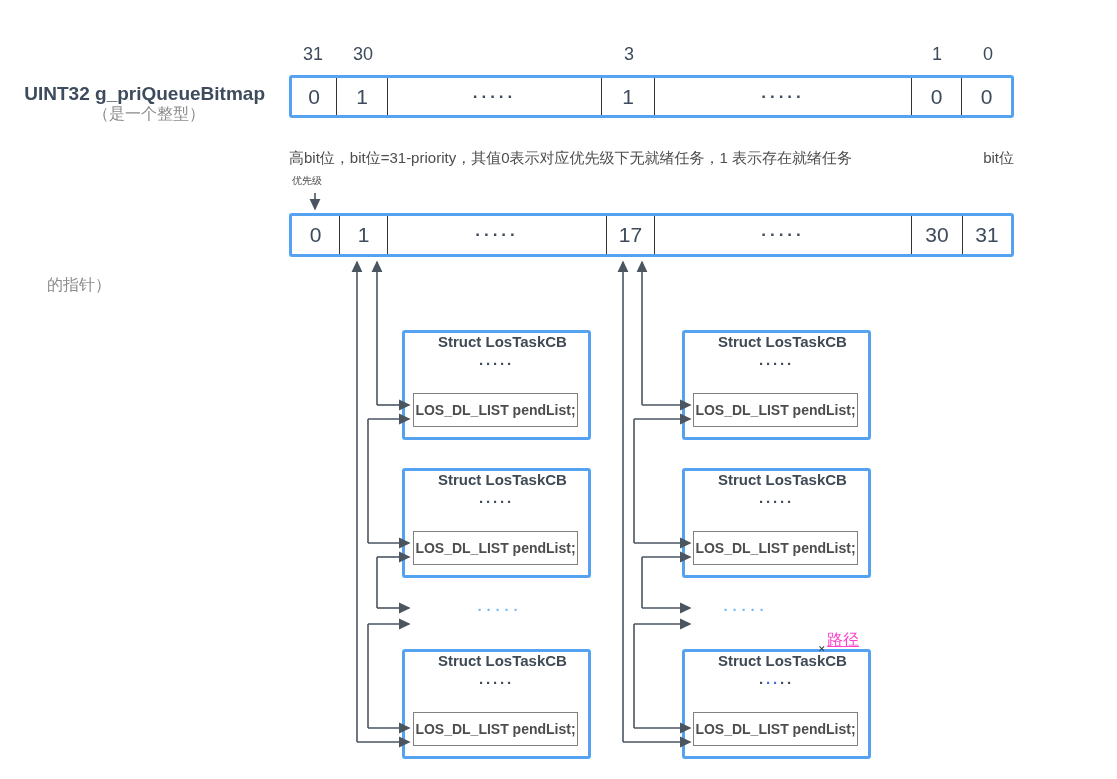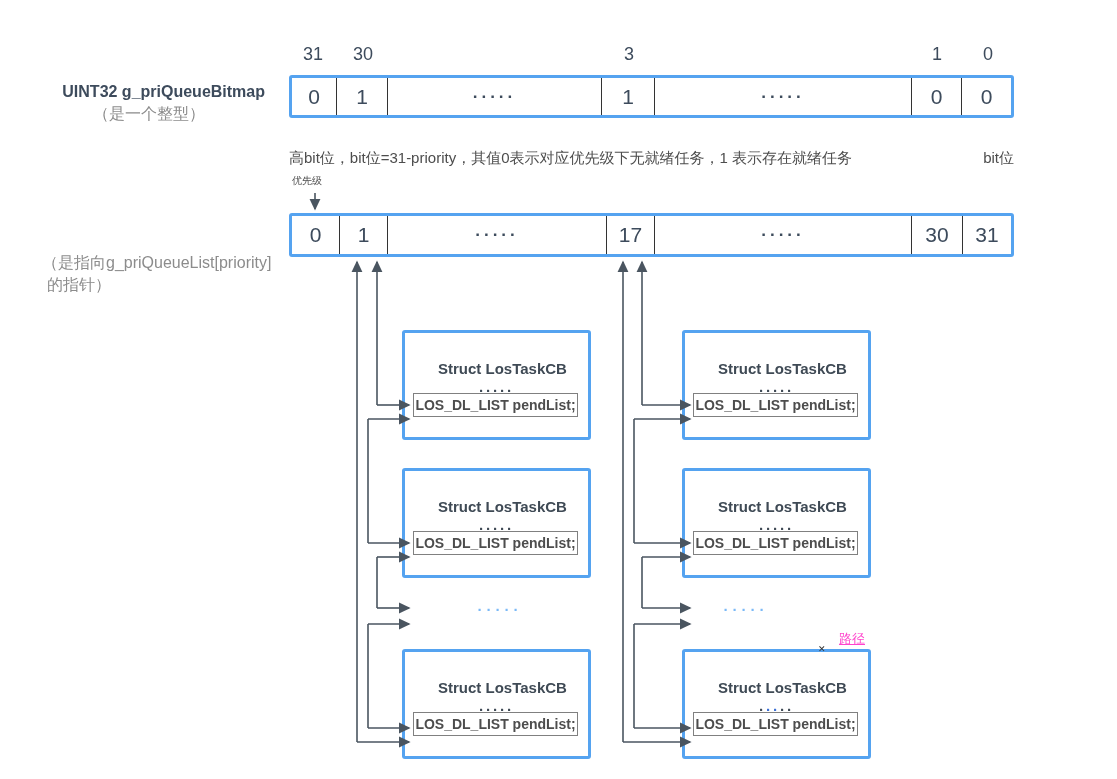--- a/index.html
+++ b/index.html
@@ -9,36 +9,36 @@
   }
   
   .bitlabel{position:absolute;top:44px;transform:translateX(-50%);font-size:18px;color:#3d4b5c;}
   
   .bitrow{position:absolute;display:flex;border:3px solid #55a3f0;border-radius:3px;background:#fff;box-sizing:border-box;}
   .cell{display:flex;align-items:center;justify-content:center;border-right:1px solid #333;
         font-size:21px;color:#3d4b5c;box-sizing:border-box;}
   .cell:last-child{border-right:none;flex:1;}
   .cell.dots{font-size:17px;font-weight:bold;letter-spacing:3px;}
   
-  .h-title{position:absolute;font-size:16px;font-weight:bold;color:#3d4b5c;white-space:nowrap;}
+  .h-title{position:absolute;font-size:19px;font-weight:bold;color:#3d4b5c;white-space:nowrap;}
   .h-sub{position:absolute;font-size:16px;color:#8c8c8c;white-space:nowrap;}
   .caption{position:absolute;top:129px;font-size:15px;color:#4d4d4d;white-space:nowrap;margin-top:20px;}
   .pri-label{position:absolute;left:292px;top:174px;font-size:10px;color:#4d4d4d;}
   
   .taskbox{position:absolute;width:189px;height:110px;border:3px solid #55a3f0;border-radius:3px;
            background:#fff;box-sizing:border-box;text-align:center;}
-  .tb-title{margin-top:27px;font-size:15px;font-weight:bold;color:#3f4a55;padding-left:12px;}
+  .tb-title{margin-top:0;font-size:15px;font-weight:bold;color:#3f4a55;padding-left:12px;}
   .tb-dots{margin-top:5px;font-size:15px;font-weight:bold;letter-spacing:2px;color:#3f4a55;}
-  .pendbox{position:absolute;left:8px;top:60px;width:165px;height:24px;border:1.5px solid #808080;
+  .pendbox{position:absolute;left:8px;top:60px;width:165px;height:34px;border:1.5px solid #808080;
            background:#fff;box-sizing:border-box;display:flex;align-items:center;justify-content:center;
            font-size:14px;font-weight:bold;color:#4d4d4d;white-space:nowrap;}
   .gap-dots{position:absolute;top:601px;width:60px;text-align:center;font-size:15px;font-weight:bold;
             letter-spacing:4px;color:#7ab9f7;}
   .sel-mid{color:#3b6fd4;}
-  .path-label{position:absolute;left:827px;top:630px;font-size:13px;color:#ff44cc;text-decoration:underline;margin-left:12px;}
+  .path-label{position:absolute;left:827px;top:630px;font-size:16px;color:#ff44cc;text-decoration:underline;}
   .cursor-mark{position:absolute;left:818px;top:644px;font-size:9px;color:#333;}
   svg.links{position:absolute;left:0;top:0;pointer-events:none;}
 </style>
 </head>
 <body>
 
 <div id="stage">
 
   <div class="h-title" style="right:852px;top:83px;">UINT32 g_priQueueBitmap</div>
   <div class="h-sub" style="left:93px;top:104px;">（是一个整型）</div>
@@ -55,21 +55,20 @@
     <div class="cell dots" style="width:214px;">·····</div>
     <div class="cell" style="width:53px;">1</div>
     <div class="cell dots" style="width:257px;">·····</div>
     <div class="cell" style="width:50px;">0</div>
     <div class="cell">0</div>
   </div>
 
   <div class="caption" style="left:289px;">高bit位，bit位=31-priority，其值0表示对应优先级下无就绪任务，1 表示存在就绪任务</div>
   <div class="caption" style="right:103px;">bit位</div>
 
-  <div class="h-sub" style="left:42px;top:253px;">（是指向g_priQueueList[priority]</div>
   <div class="h-sub" style="left:30px;top:275px;margin-left:17px;">的指针）</div>
 
   <div class="pri-label">优先级</div>
 
   <div class="bitrow" style="left:289px;top:213px;width:725px;height:44px;">
     <div class="cell" style="width:48px;">0</div>
     <div class="cell" style="width:48px;">1</div>
     <div class="cell dots" style="width:219px;">·····</div>
     <div class="cell" style="width:48px;">17</div>
     <div class="cell dots" style="width:257px;">·····</div>

